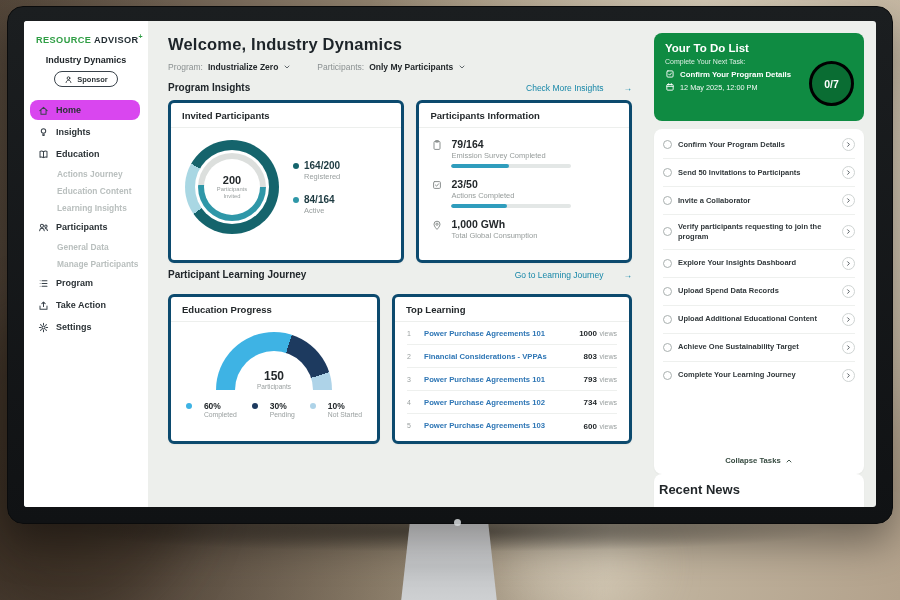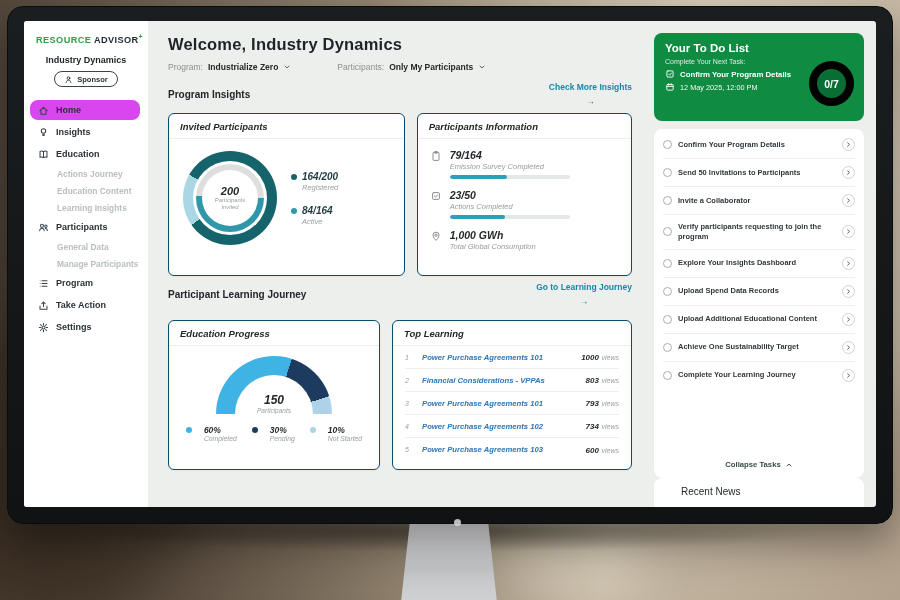--- a/index.html
+++ b/index.html
@@ -43,31 +43,31 @@
   .nav { display:flex; flex-direction:column; }
   .nav-item { display:flex; align-items:center; gap:7px; margin:1px 8px 1px 6px; padding:4.5px 6px 4.5px 8px;
     border-radius:8px; font-size:9px; font-weight:bold; color:#2b3236; cursor:pointer; }
   .nav-item.active { background:#d946ef; }
   .nav-item svg { color:#39424a; flex-shrink:0; }
   .nav-sub { padding:3.5px 8px 3.5px 33px; font-size:8.4px; font-weight:600; color:#b9bfbe; cursor:pointer; }
 
   
   .main { flex:1; min-width:0; padding:14px 14px 0 20px; }
   .welcome { font-size:16.5px; font-weight:bold; color:#1d2429; letter-spacing:.2px; }
-  .filters { display:flex; gap:46px; align-items:center; margin:8px 0 10px; }
+  .filters { display:flex; gap:26px; align-items:center; margin:8px 0 10px; }
   .filter { display:flex; align-items:center; gap:5px; cursor:pointer; }
   .f-label { font-size:8.5px; color:#8b9192; }
   .f-value { font-size:8.5px; font-weight:bold; color:#23282b; }
   .chev { color:#4a5257; }
   .section-head { display:flex; justify-content:space-between; align-items:center; margin:6px 0 7px; }
   .section-title { font-size:10px; font-weight:bold; color:#20262a; }
-  .section-link { display:flex; align-items:center; gap:4px; font-size:8.5px; font-weight:bold;
-    cursor:pointer; text-decoration:none;flex-direction:column; }
+  .section-link { display:flex; align-items:center; gap:20px; font-size:8.5px; font-weight:normal;
+    cursor:pointer; text-decoration:none; }
   .cards-row { display:flex; gap:12px; }
-  .card { background:#fff; border:1px solid #0c4a6e; border-radius:6px; box-shadow:0 1px 2px rgba(0,0,0,.04); overflow:hidden;font-style:italic; }
+  .card { background:#fff; border:3px solid #0c4a6e; border-radius:6px; box-shadow:0 1px 2px rgba(0,0,0,.04); overflow:hidden; }
   .card-title { padding:7px 11px 6px; font-size:9.5px; font-weight:bold; color:#23282b; border-bottom:1px solid #edefed; }
   .row1 .card { height:163px; }
   .card.invited { flex:1.1; }
   .card.info { flex:1; }
 
   .invited-body { display:flex; align-items:center; gap:14px; padding:12px 10px 0 14px; }
   .donut { position:relative; width:94px; height:94px; flex-shrink:0; }
   .donut > div { position:absolute; border-radius:50%; }
   .d-outer { inset:0; }
   .d-hole1 { inset:10px; background:#fff; }
@@ -118,33 +118,33 @@
   
   .todo { width:230px; flex-shrink:0; padding:12px 12px 0 8px; display:flex; flex-direction:column; }
   .todo-green { position:relative; border-radius:8px; padding:9px 11px; color:#fff; height:88px; flex-shrink:0; }
   .tg-title { font-size:11.5px; font-weight:bold; }
   .tg-sub { font-size:7px; opacity:.85; margin:4px 0 4px; }
   .tg-row { display:flex; align-items:center; gap:5px; margin-top:3px; max-width:145px; }
   .tg-row svg { flex-shrink:0; }
   .tg-task { font-size:7.8px; font-weight:bold; }
   .tg-due { font-size:7.3px; opacity:.95; }
   .todo-ring { position:absolute; right:10px; top:28px; width:45px; height:45px; border-radius:50%;
-    background:#0a6d33; border:8px solid #000000; display:flex; align-items:center; justify-content:center;
+    background:#0a6d33; border:3px solid #000000; display:flex; align-items:center; justify-content:center;
     font-size:10.5px; font-weight:bold; color:#fff; }
   .todo-card { background:#fff; border-radius:8px; margin-top:8px; padding:2px 9px 0; flex:1;
     display:flex; flex-direction:column; box-shadow:0 1px 2px rgba(0,0,0,.04); }
   .task-row { display:flex; align-items:center; gap:6px; padding:7px 0; border-bottom:1px solid #eef0ee; cursor:pointer; }
   .task-check { width:9px; height:9px; border:1.2px solid #a9b0af; border-radius:50%; flex-shrink:0; cursor:pointer; }
   .task-label { flex:1; font-size:7.5px; font-weight:bold; color:#30373a; line-height:1.3; }
   .task-next { width:13px; height:13px; border:1px solid #cfd4d3; border-radius:50%; flex-shrink:0;
     display:flex; align-items:center; justify-content:center; color:#4a5257; cursor:pointer; }
   .collapse { margin-top:auto; display:flex; justify-content:center; align-items:center; gap:4px;
     padding:8px 0 9px; font-size:7.7px; font-weight:bold; color:#35493f; cursor:pointer; }
-  .news-bar { background:#fff; border-radius:8px 8px 0 0; margin-top:auto; padding:8px 27px 10px;
-    font-size:10px; font-weight:normal; color:#23282b; box-shadow:0 1px 2px rgba(0,0,0,.04); }
+  .news-bar { background:#fff; border-radius:8px 8px 0 0; margin-top:auto; padding:8px 5px 10px;
+    font-size:13px; font-weight:bold; color:#23282b; box-shadow:0 1px 2px rgba(0,0,0,.04); }
 </style>
 </head>
 <body>
 
 <div class="scene">
   <div class="blob blob1"></div>
   <div class="blob blob2"></div>
   <div class="blob blob3"></div>
   <div class="floor-shadow"></div>
   <div class="stand"></div>

